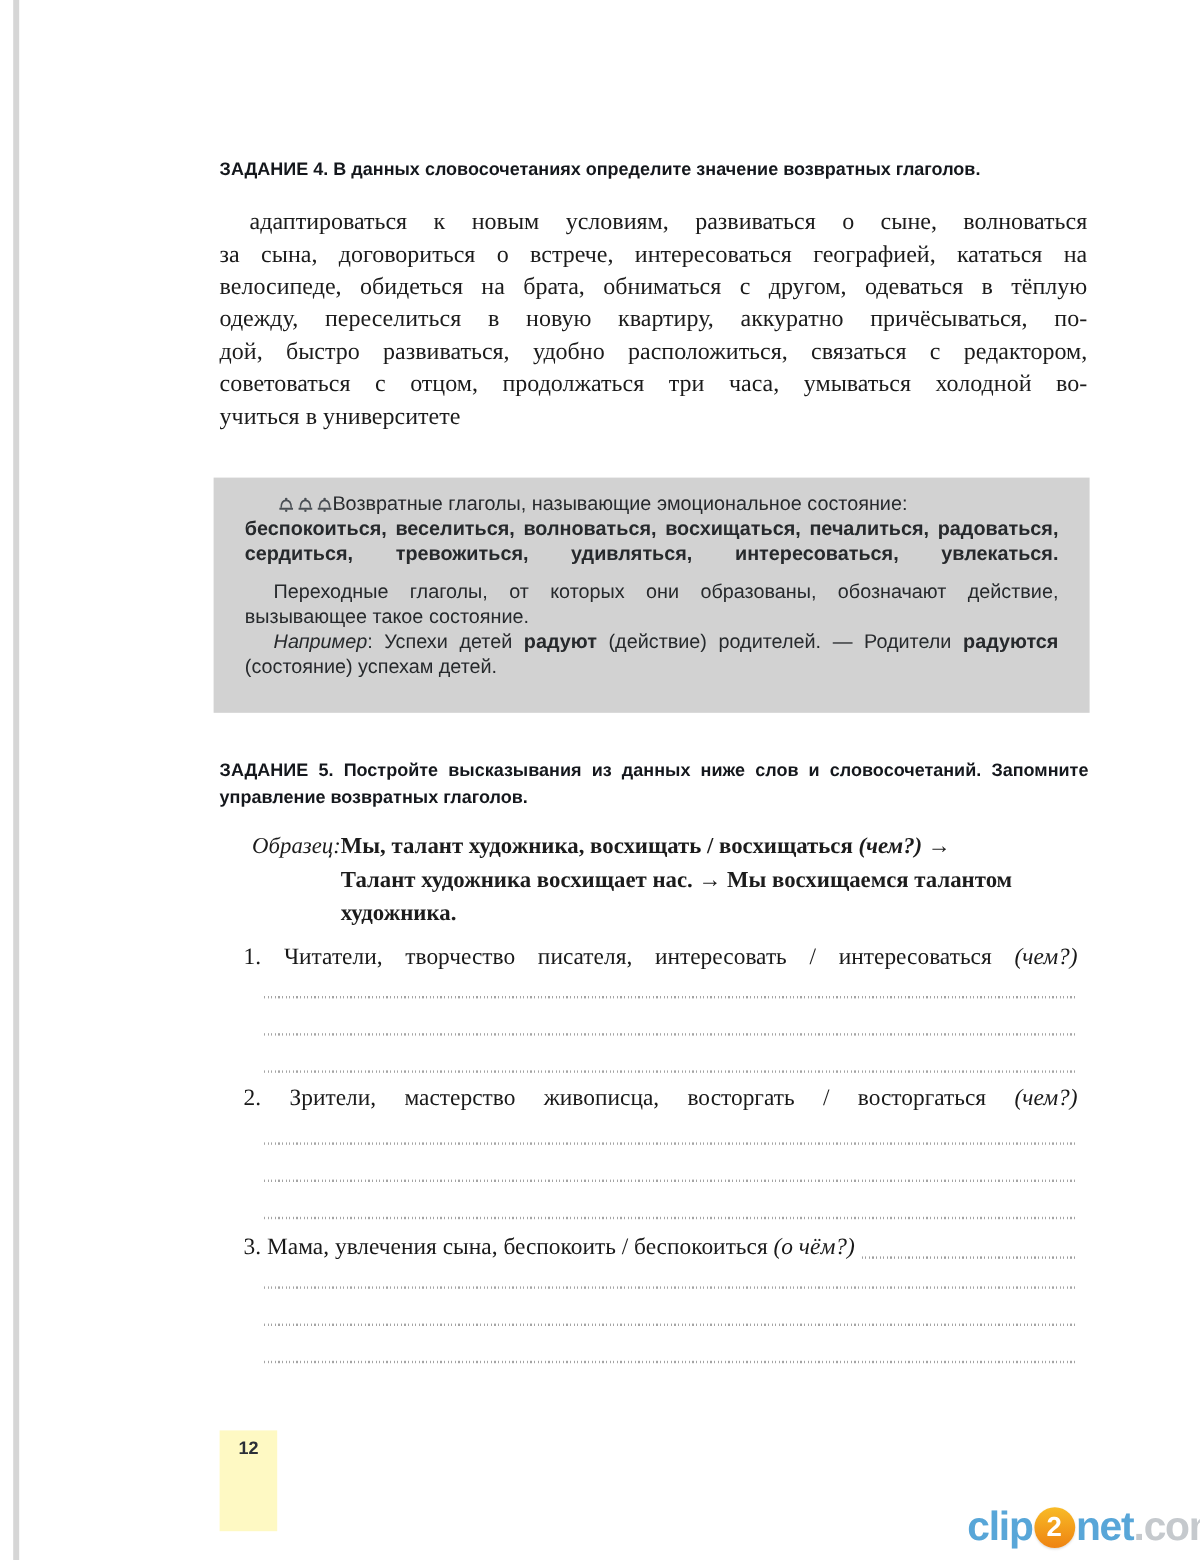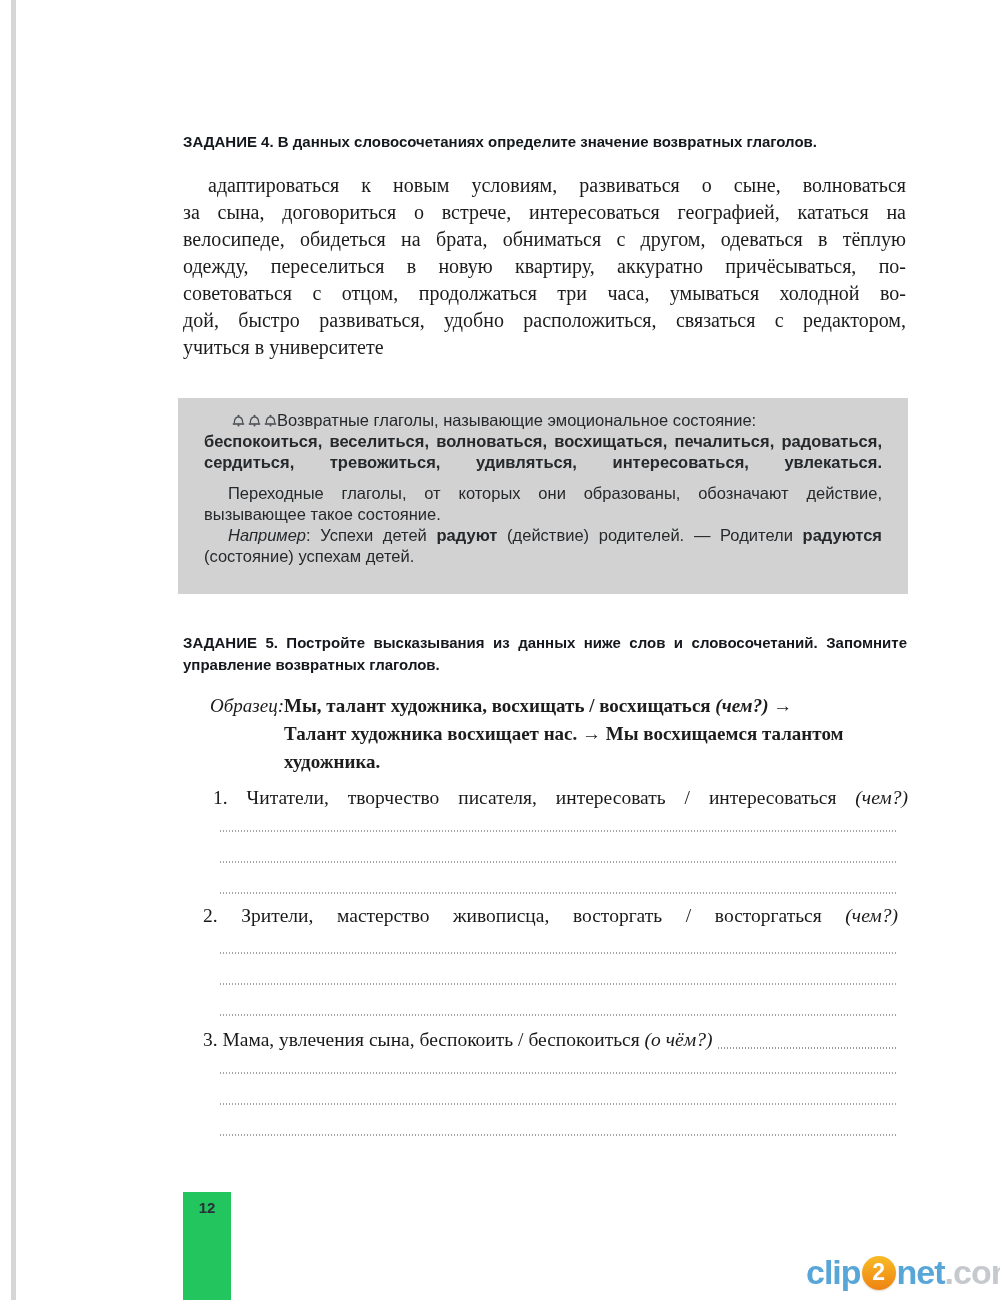--- a/index.html
+++ b/index.html
@@ -29,32 +29,32 @@
   .nb-example{text-indent:24px;text-align:justify;}
   .it{font-style:italic;}
   .b{font-weight:bold;}
 
   #sample{position:absolute;left:205px;top:692px;width:700px;display:grid;
         grid-template-columns:79px 1fr;font-size:19px;line-height:28px;}
   .sample-label{font-style:italic;text-align:right;}
   .sample-body{font-weight:bold;}
 
   .item{position:absolute;left:203px;width:695px;font-size:19.5px;line-height:27px;color:#191919;}
-  #item-1{top:784px;margin-left:10px;}
+  #item-1{top:784px;}
   #item-2{top:902px;}
   #item-3{top:1026px;display:flex;align-items:flex-end;}
   .item-just{text-align:justify;text-align-last:justify;}
   #item-3 .item-line{flex:0 0 auto;}
   .inline-dots{flex:1 1 auto;height:2px;margin:0 2px 4px 6px;
         background-image:repeating-linear-gradient(90deg,#9d9d9d 0,#9d9d9d 1px,transparent 1px,transparent 3px);}
 
   .dotline{position:absolute;left:220px;width:678px;height:2px;
         background-image:repeating-linear-gradient(90deg,#a4a4a4 0,#a4a4a4 1px,transparent 1px,transparent 3px);}
 
-  #pagebar{position:absolute;left:183px;top:1192px;width:48px;height:108px;background:#22c55e;}
+  #pagebar{position:absolute;left:183px;top:1192px;width:48px;height:84px;background:#fef9c3;}
   #pagebar .num{display:block;padding-top:7px;text-align:center;
         font-family:"Liberation Sans", sans-serif;font-weight:bold;font-size:15px;color:#2b2f38;}
 
   #watermark{position:absolute;left:806px;top:1253px;display:flex;align-items:center;
         font-family:"Liberation Sans", sans-serif;font-weight:bold;font-size:34px;}
   .wm-blue{color:#58a6d8;letter-spacing:-1px;}
   .wm-circle{width:34px;height:34px;margin:0 1px;border-radius:50%;
         background:linear-gradient(#f8bb26,#ee8312);display:flex;align-items:center;justify-content:center;
         color:#fff;font-size:23px;box-shadow:0 1px 2px rgba(0,0,0,0.15);}
   .wm-gray{color:#c5c9cd;letter-spacing:-1px;}
@@ -65,22 +65,22 @@
 <div class="page">
   <div class="scan-edge"></div>
 
   <div id="task4-heading" class="task-heading">ЗАДАНИЕ 4. В данных словосочетаниях определите значение возвратных глаголов.</div>
 
   <div id="task4-text">
     <div class="jline first">адаптироваться к новым условиям, развиваться о сыне, волноваться</div>
     <div class="jline">за сына, договориться о встрече, интересоваться географией, кататься на</div>
     <div class="jline">велосипеде, обидеться на брата, обниматься с другом, одеваться в тёплую</div>
     <div class="jline">одежду, переселиться в новую квартиру, аккуратно причёсываться, по-</div>
+    <div class="jline">дой, быстро развиваться, удобно расположиться, связаться с редактором,</div>
     <div class="jline">советоваться с отцом, продолжаться три часа, умываться холодной во-</div>
-    <div class="jline">дой, быстро развиваться, удобно расположиться, связаться с редактором,</div>
     <div class="jline last">учиться в университете</div>
   </div>
 
   <div id="notebox">
     <div class="nb-intro">
       <span class="bells">
         <svg viewBox="0 0 13 13" width="13" height="13">
             <circle cx="6.5" cy="1.8" r="1.1" fill="#4a4f55"></circle>
             <path d="M2.3 9.2 C2.3 4.6 3.9 3 6.5 3 C9.1 3 10.7 4.6 10.7 9.2" fill="none" stroke="#4a4f55" stroke-width="1.3"></path>
             <line x1="0.8" y1="10" x2="12.2" y2="10" stroke="#4a4f55" stroke-width="1.6"></line>

